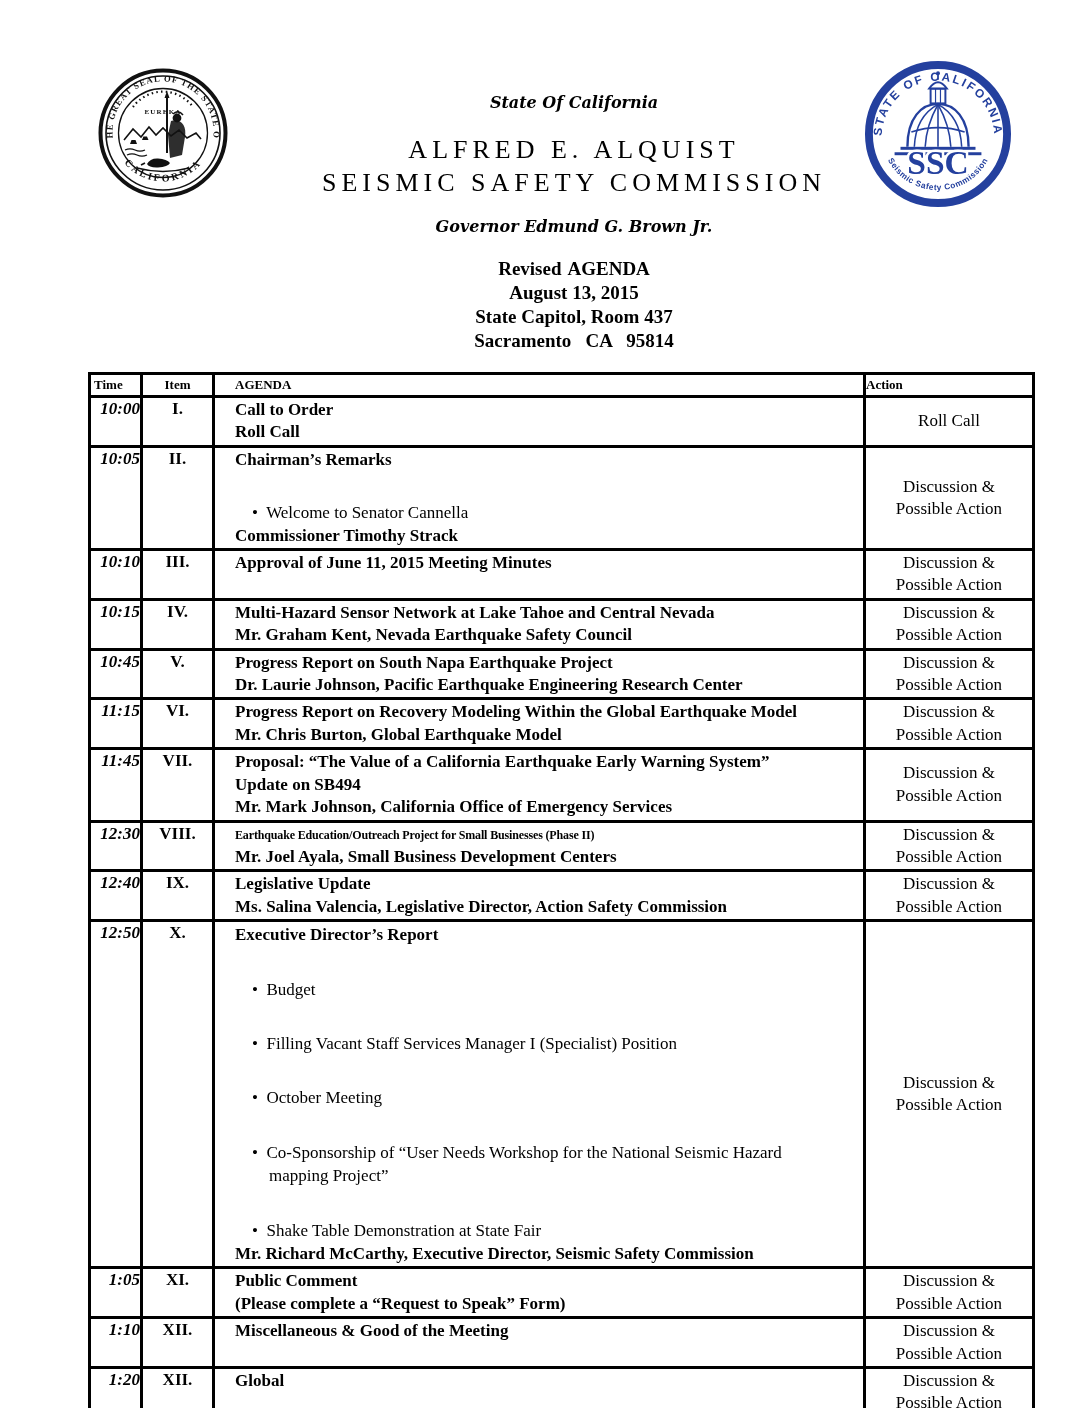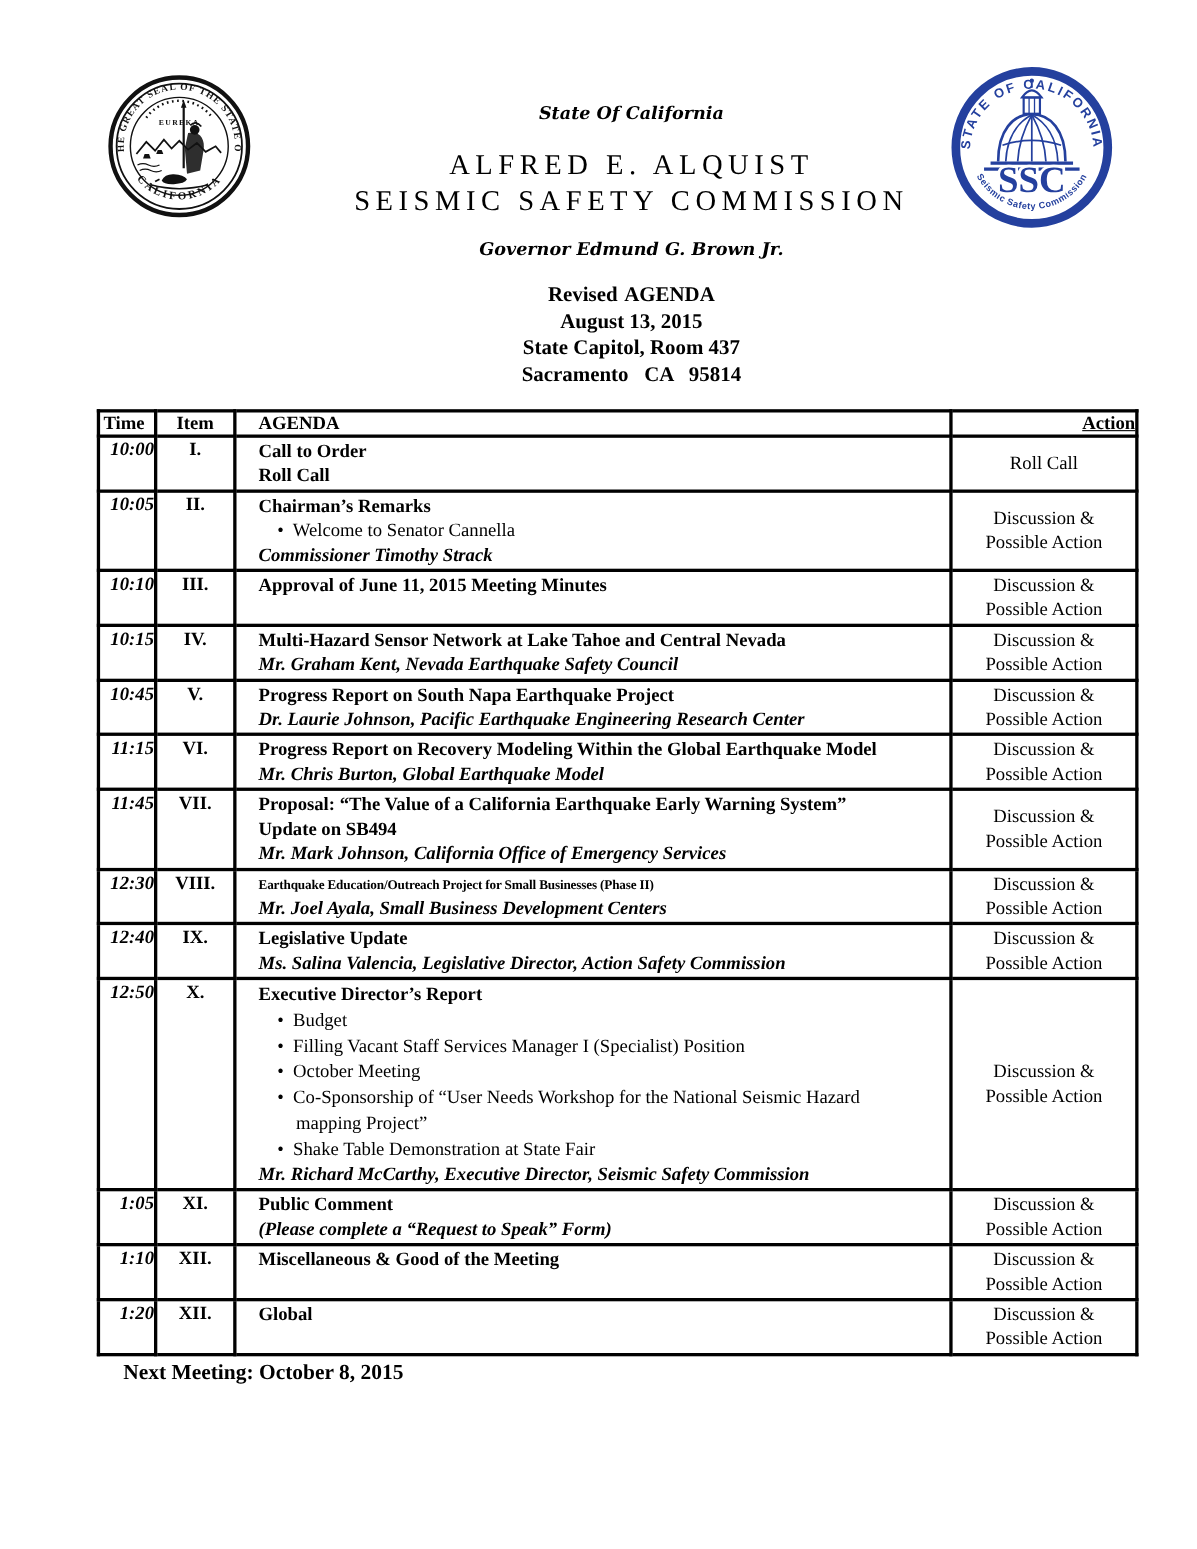--- a/index.html
+++ b/index.html
@@ -24,34 +24,34 @@
   }
   .agenda-block{margin-top:21px;font-weight:bold;font-size:19px;line-height:24px;}
   .agenda-rest{margin-left:6px;}
   .city-line{white-space:pre;}
   
   table.agenda{
     border-collapse:collapse;margin:19px 0 0 88px;width:944px;
     table-layout:fixed;font-size:17px;
   }
   table.agenda, table.agenda th, table.agenda td{border:3px solid #000;}
-  th{font-weight:bold;height:20px;padding:0;font-size:17px;}
+  th{font-weight:bold;height:20px;padding:0;font-size:13px;}
   th.col-time{text-align:left;padding-left:3px;}
   th.col-item{text-align:center;}
   th.col-agenda{text-align:left;padding-left:20px;}
-  th.col-action{text-align:right;text-decoration:underline;}
+  th.col-action{text-align:left;}
   td{vertical-align:top;padding:0;}
   td.cell-time{font-weight:bold;text-align:right;line-height:22.4px;font-style:italic;}
   td.cell-item{font-weight:bold;text-align:center;line-height:22.4px;}
   td.cell-agenda{padding:1px 6px 1px 20px;line-height:22.4px;}
   td.cell-action{vertical-align:middle;text-align:center;line-height:22.4px;padding:1px 4px;}
   .agenda-content{max-width:588px;}
   .line-title{font-weight:bold;}
-  .line-italic{font-style:italic;font-weight:bold;}
-  .line-bullet{padding-left:34px;text-indent:-17px;}
+  .line-italic{font-weight:bold;}
+  .line-bullet{padding-left:34px;text-indent:-17px;margin-top:31px;}
   tr.row-8 .line-title{font-size:12px;letter-spacing:-0.15px;}
   tr.row-10 .line{line-height:23.4px;}
   
   .next-meeting{margin:5px 0 0 112px;font-weight:bold;font-size:19.5px;}
   
   .ssc-blue-stroke{stroke:var(--ssc-blue,#24409E);fill:none;}
   .ssc-blue-fill{fill:var(--ssc-blue,#24409E);}
   .seal-stroke{stroke:#111;fill:none;}
   .seal-fill{fill:#111;}
 </style>

